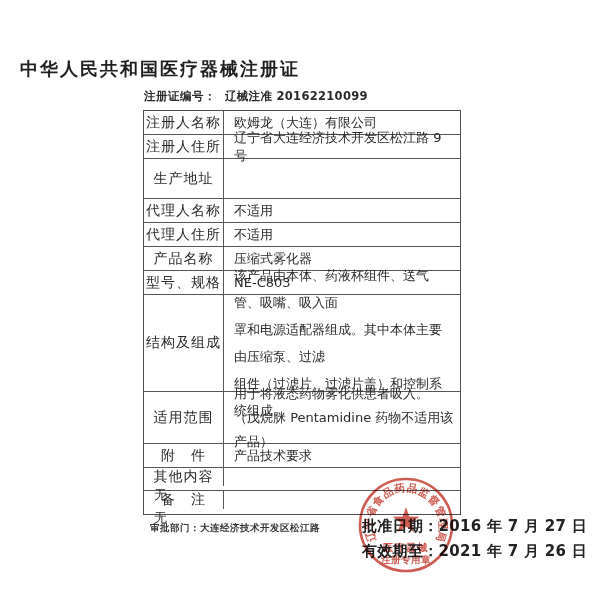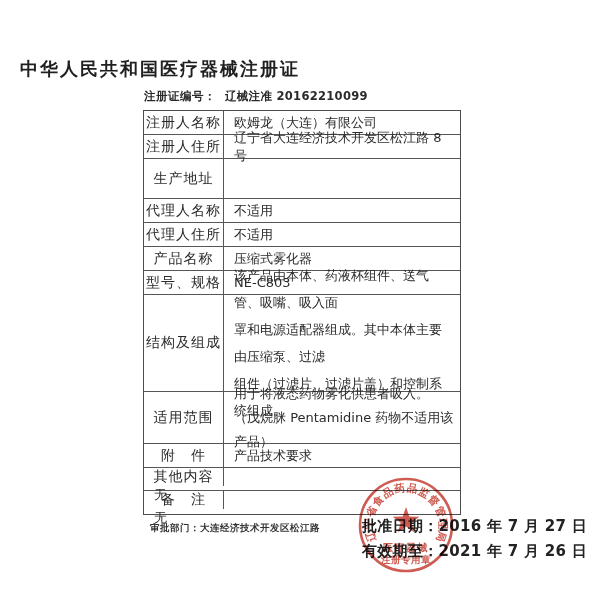--- a/index.html
+++ b/index.html
@@ -77,21 +77,21 @@
     <div class="row h-std">
       <div class="cell-label">注册人名称</div>
       <div class="cell-value">
           <div class="vline">欧姆龙（大连）有限公司</div>
         </div>
     </div>
 
     <div class="row h-std">
       <div class="cell-label">注册人住所</div>
       <div class="cell-value">
-          <div class="vline">辽宁省大连经济技术开发区松江路 8 号</div>
+          <div class="vline">辽宁省大连经济技术开发区松江路 9 号</div>
         </div>
     </div>
 
     <div class="row h-addr lh19">
       <div class="cell-label">生产地址</div>
     </div>
 
     <div class="row h-std">
       <div class="cell-label">代理人名称</div>
       <div class="cell-value">

